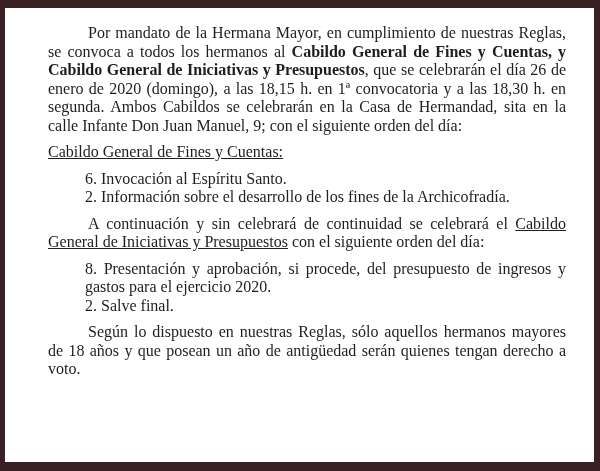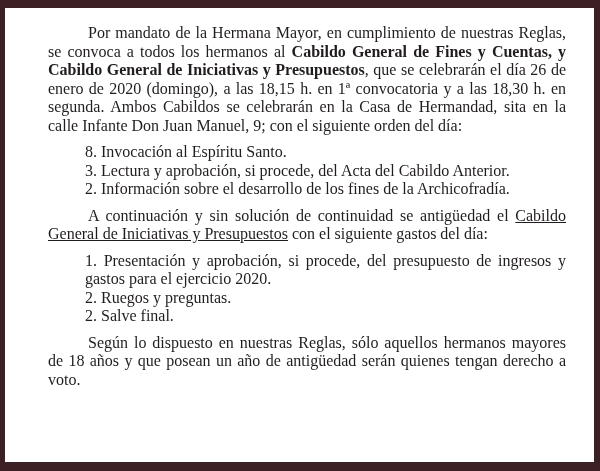--- a/index.html
+++ b/index.html
@@ -51,31 +51,30 @@
   }
 </style>
 </head>
 <body>
 
 <div class="page" style="border-color: rgb(59, 33, 38); background: rgb(255, 255, 255);">
   <div class="content" style="color: rgb(33, 29, 29);">
 
     <p class="para indent"><span>Por mandato de la Hermana Mayor, en cumplimiento de nuestras Reglas, se convoca a todos los hermanos al </span><strong>Cabildo General de Fines y Cuentas, y Cabildo General de Iniciativas y Presupuestos</strong><span>, que se celebrarán el día 26 de enero de 2020 (domingo), a las 18,15 h. en 1ª convocatoria y a las 18,30 h. en segunda. Ambos Cabildos se celebrarán en la Casa de Hermandad, sita en la calle Infante Don Juan Manuel, 9;  con el siguiente orden del día:</span></p>
 
+    <p class="para gap"><span class="u">Cabildo General de Fines y Cuentas:</span></p>
 
     <div class="agenda gap">
-      <p class="para">8. Invocación al Espíritu Santo.</p>
-      <p class="para">3. Lectura y aprobación, si procede, del Acta del Cabildo Anterior.</p>
+      <p class="para">6. Invocación al Espíritu Santo.</p>
       <p class="para">2. Información sobre el desarrollo de los fines de la Archicofradía.</p>
     </div>
 
-    <p class="para indent gap"><span>A continuación y sin solución de continuidad se antigüedad el </span><span class="u">Cabildo General de Iniciativas y Presupuestos</span><span> con el siguiente gastos del día:</span></p>
+    <p class="para indent gap"><span>A continuación y sin celebrará de continuidad se celebrará el </span><span class="u">Cabildo General de Iniciativas y Presupuestos</span><span> con el siguiente orden del día:</span></p>
 
     <div class="agenda gap">
-      <p class="para">1. Presentación y aprobación, si procede, del presupuesto de ingresos y gastos para el ejercicio  2020.</p>
-      <p class="para">2. Ruegos y preguntas.</p>
+      <p class="para">8. Presentación y aprobación, si procede, del presupuesto de ingresos y gastos para el ejercicio  2020.</p>
       <p class="para">2. Salve final.</p>
     </div>
 
     <p class="para indent gap">Según lo dispuesto en nuestras Reglas, sólo aquellos hermanos mayores de 18 años y que posean un año de antigüedad serán quienes tengan derecho a voto.</p>
 
   </div>
 </div>
 
 </body></html>

